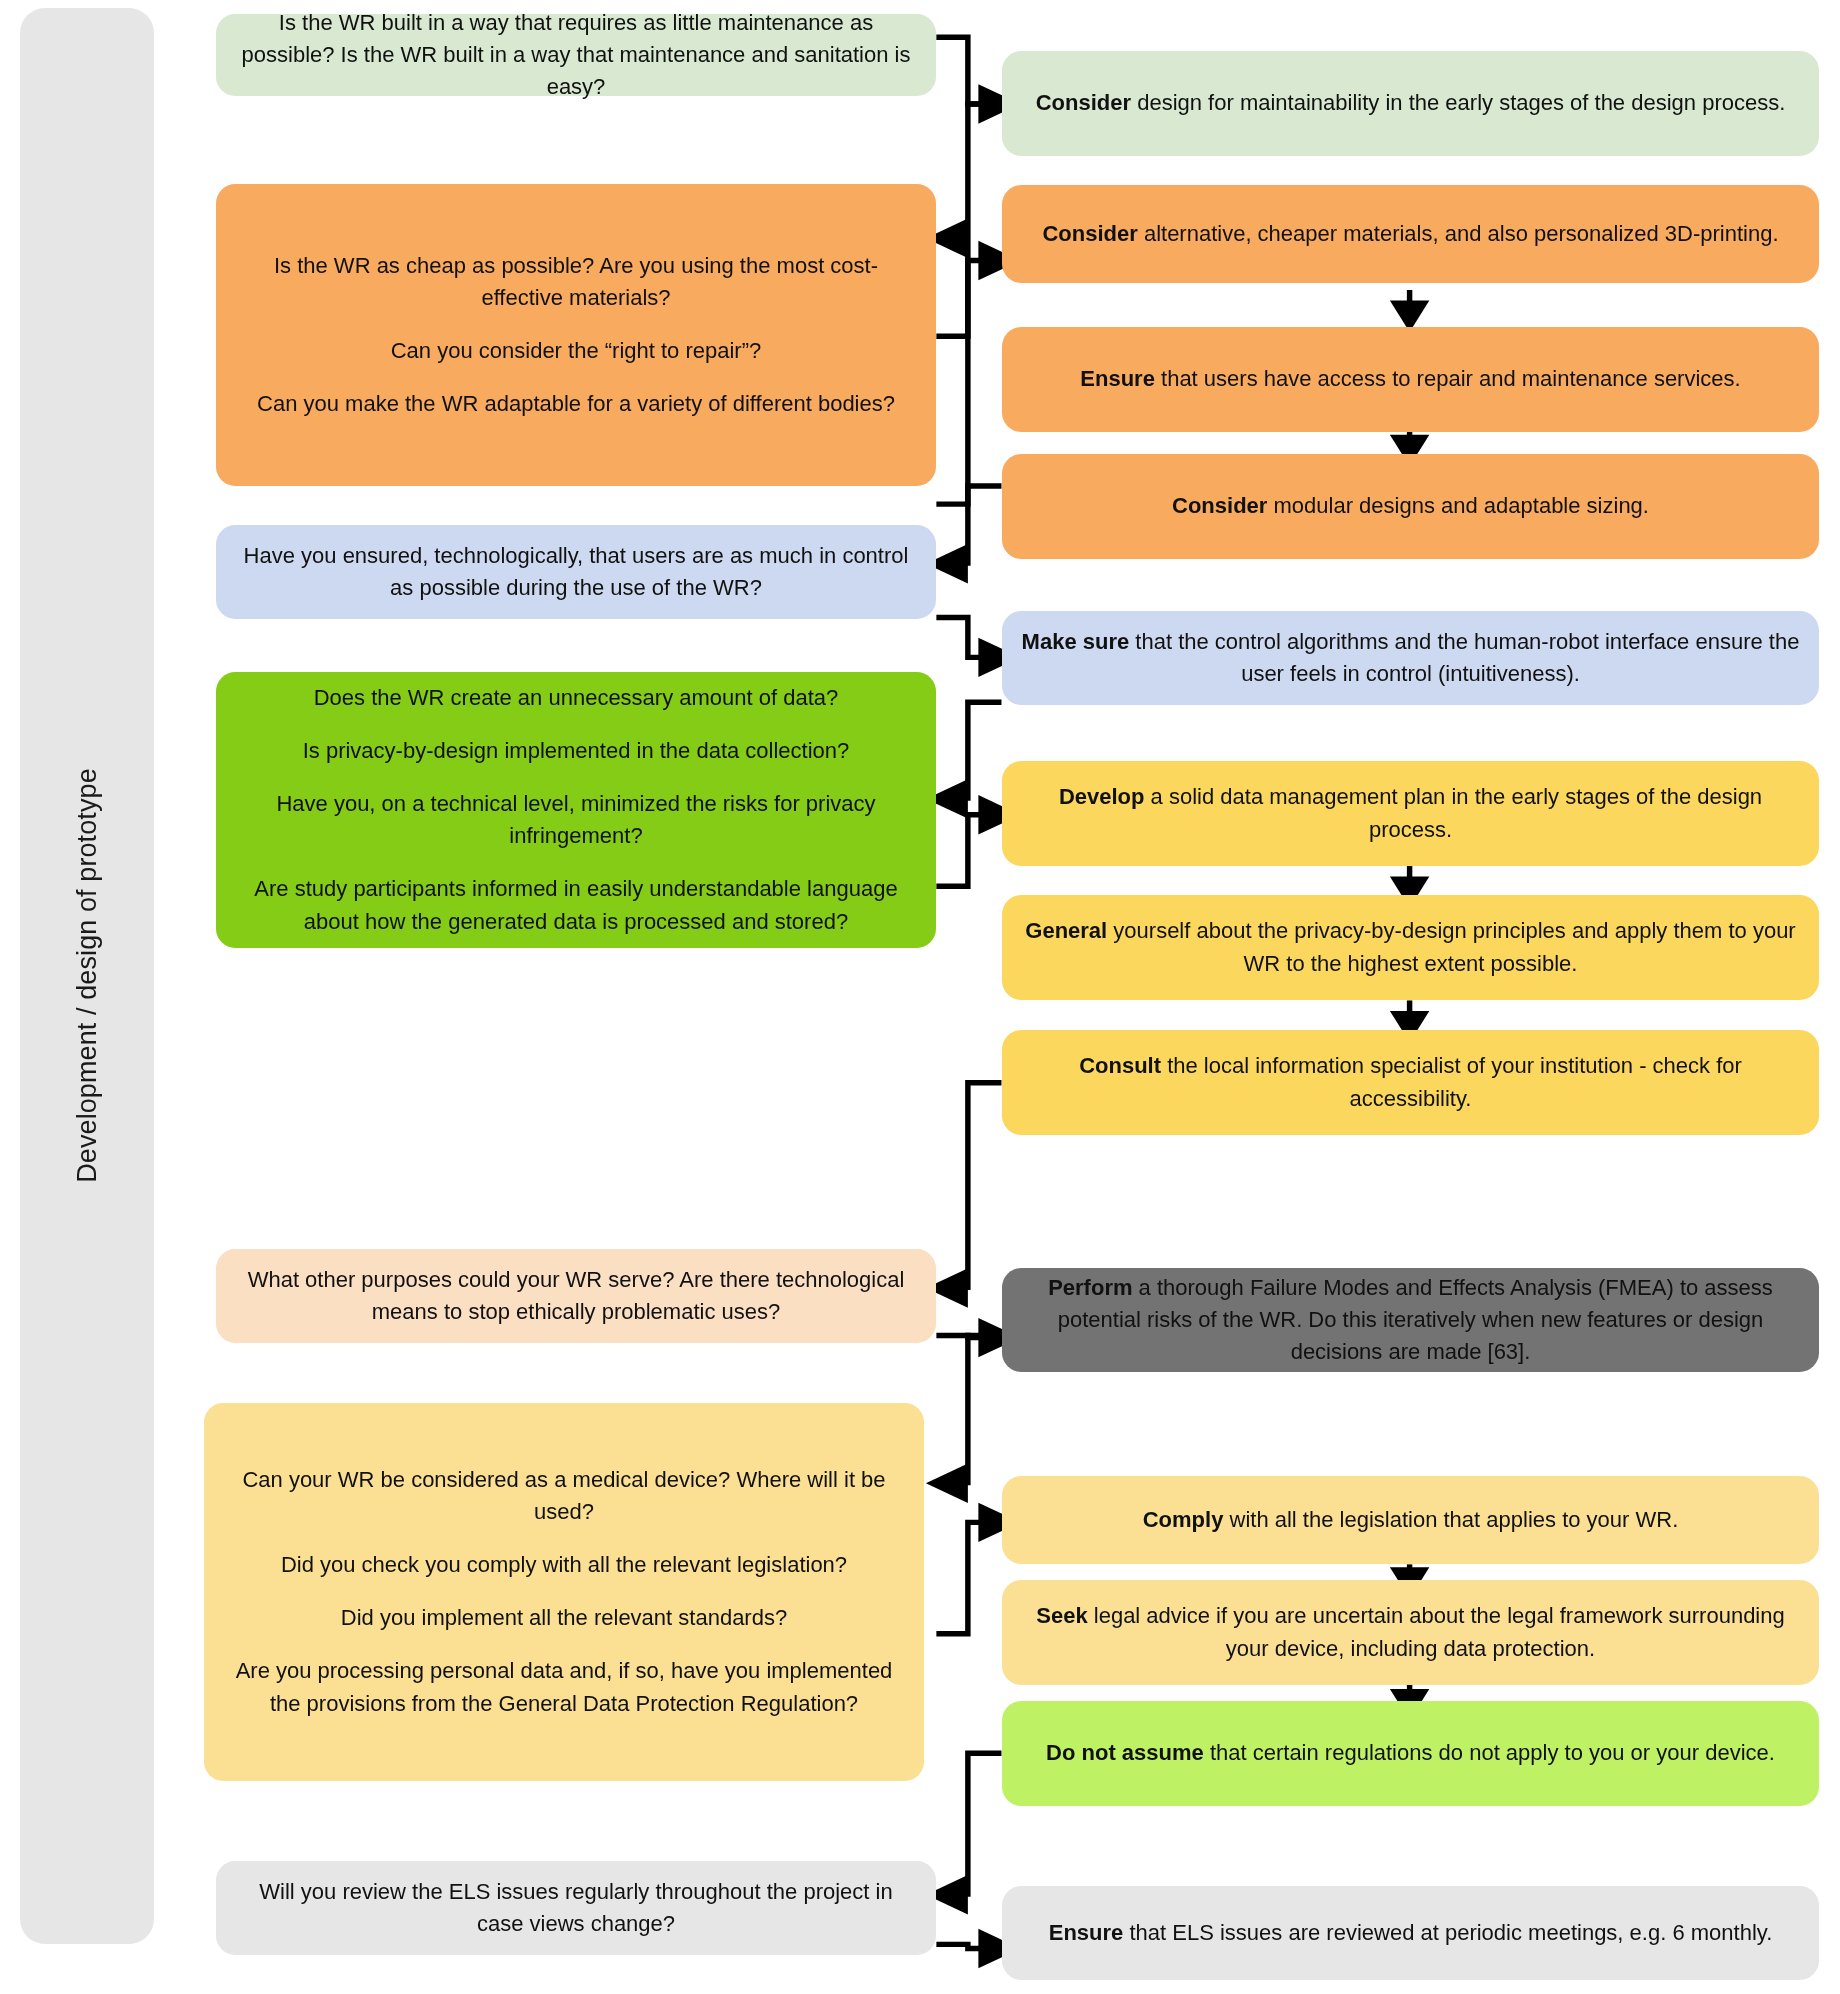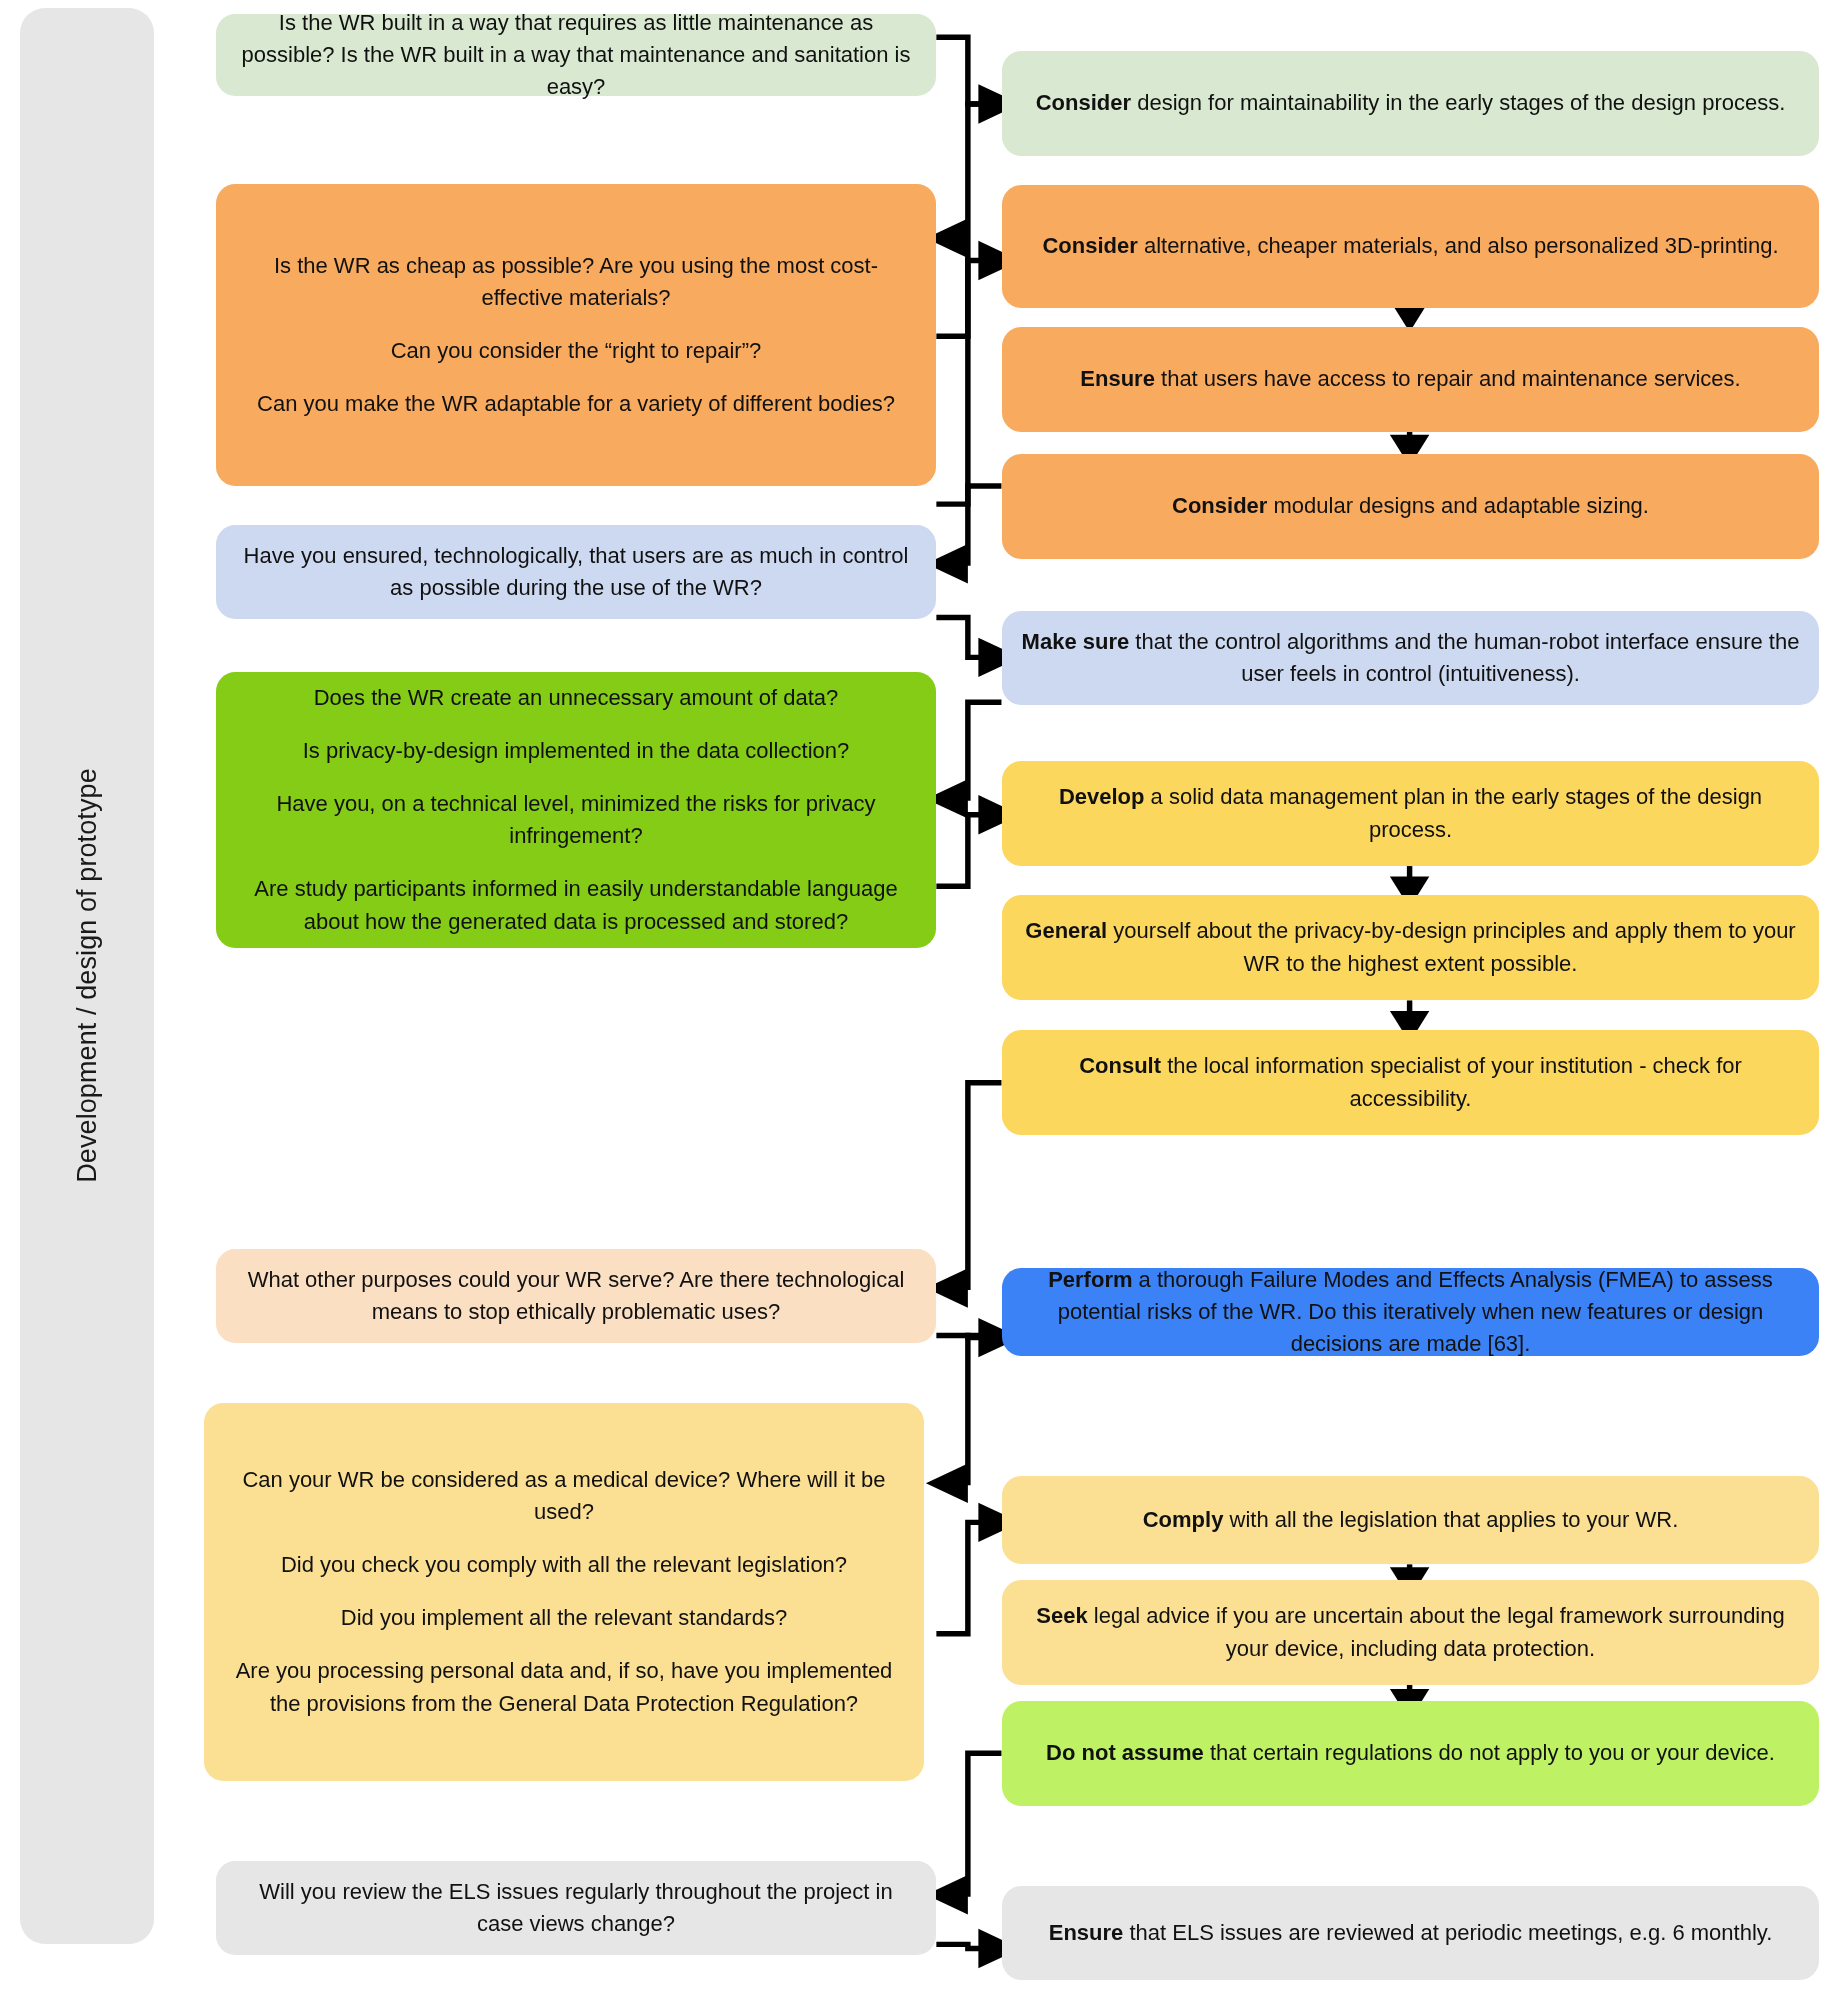--- a/index.html
+++ b/index.html
@@ -173,21 +173,21 @@
   <div class="node" style="left: 216px; top: 14px; width: 720px; height: 82px; background: rgb(217, 232, 209);">
     <div class="txt"><span>Is the WR built in a way that requires as little maintenance as possible? Is the WR built in a way that maintenance and sanitation is easy?</span></div>
   </div>
   <div class="node" style="left: 1002px; top: 51px; width: 817px; height: 105px; background: rgb(217, 232, 209);">
     <div class="txt"><b>Consider</b> design for maintainability in the early stages of the design process.</div>
   </div>
 
   <div class="node" style="left: 216px; top: 184px; width: 720px; height: 302px; background: rgb(248, 170, 95);">
     <div class="txt"><span>Is the WR as cheap as possible? Are you using the most cost-effective materials?</span><span class="q-gap"></span><span>Can you consider the “right to repair”?</span><span class="q-gap"></span><span>Can you make the WR adaptable for a variety of different bodies?</span></div>
   </div>
-  <div class="node" style="left: 1002px; top: 185px; width: 817px; height: 123px; background: rgb(248, 170, 95);">
+  <div class="node" style="left: 1002px; top: 185px; width: 817px; height: 98px; background: rgb(248, 170, 95);">
     <div class="txt"><b>Consider</b> alternative, cheaper materials, and also personalized 3D-printing.</div>
   </div>
   <div class="node" style="left: 1002px; top: 319px; width: 817px; height: 105px; background: rgb(248, 170, 95); margin-top: 8px;">
     <div class="txt"><b>Ensure</b> that users have access to repair and maintenance services.</div>
   </div>
   <div class="node" style="left: 1002px; top: 454px; width: 817px; height: 105px; background: rgb(248, 170, 95);">
     <div class="txt"><b>Consider</b> modular designs and adaptable sizing.</div>
   </div>
 
   <div class="node" style="left: 216px; top: 525px; width: 720px; height: 94px; background: rgb(204, 217, 240);">
@@ -206,21 +206,21 @@
   <div class="node" style="left: 1002px; top: 895px; width: 817px; height: 105px; background: rgb(252, 215, 94);">
     <div class="txt"><b>General</b> yourself about the privacy-by-design principles and apply them to your WR to the highest extent possible.</div>
   </div>
   <div class="node" style="left: 1002px; top: 1030px; width: 817px; height: 105px; background: rgb(252, 215, 94);">
     <div class="txt"><b>Consult</b> the local information specialist of your institution - check for accessibility.</div>
   </div>
 
   <div class="node" style="left: 216px; top: 1249px; width: 720px; height: 94px; background: rgb(251, 223, 195);">
     <div class="txt"><span>What other purposes could your WR serve? Are there technological means to stop ethically problematic uses?</span></div>
   </div>
-  <div class="node" style="left: 1002px; top: 1268px; width: 817px; height: 88px; background: #3b82f6;">
+  <div class="node" style="left: 1002px; top: 1268px; width: 817px; height: 104px; background: #737373;">
     <div class="txt"><b>Perform</b> a thorough Failure Modes and Effects Analysis (FMEA) to assess potential risks of the WR. Do this iteratively when new features or design decisions are made [63].</div>
   </div>
 
   <div class="node" style="left: 204px; top: 1403px; width: 720px; height: 378px; background: rgb(251, 223, 147);">
     <div class="txt"><span>Can your WR be considered as a medical device? Where will it be used?</span><span class="q-gap"></span><span>Did you check you comply with all the relevant legislation?</span><span class="q-gap"></span><span>Did you implement all the relevant standards?</span><span class="q-gap"></span><span>Are you processing personal data and, if so, have you implemented the provisions from the General Data Protection Regulation?</span></div>
   </div>
   <div class="node" style="left: 1002px; top: 1476px; width: 817px; height: 88px; background: rgb(251, 223, 147);">
     <div class="txt"><b>Comply</b> with all the legislation that applies to your WR.</div>
   </div>
   <div class="node" style="left: 1002px; top: 1580px; width: 817px; height: 105px; background: rgb(251, 223, 147);">

